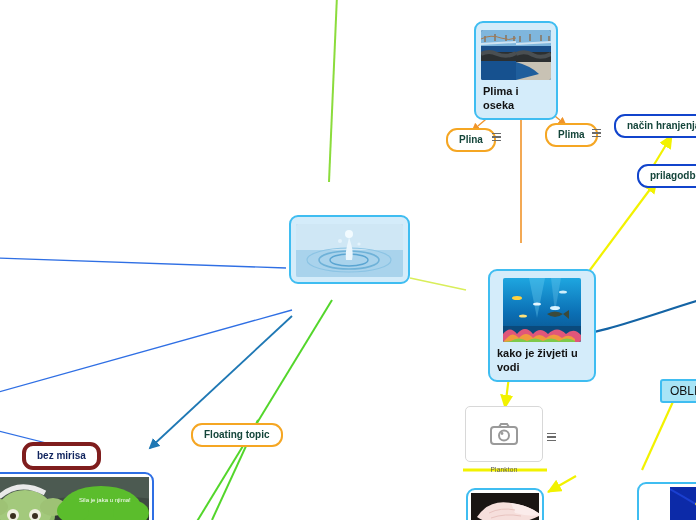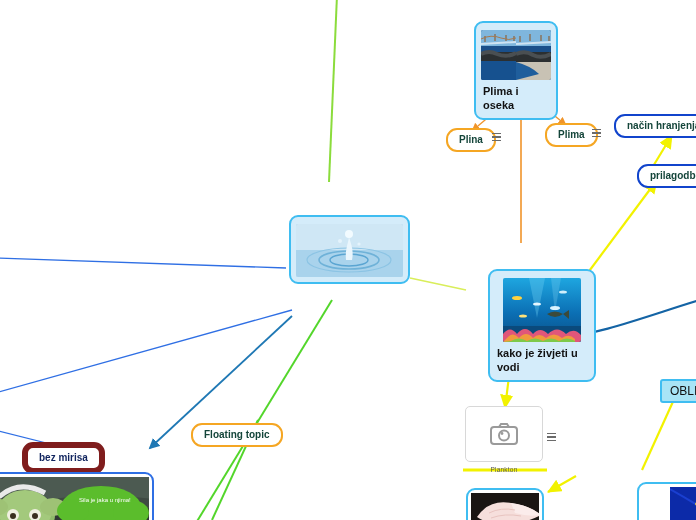--- a/index.html
+++ b/index.html
@@ -68,21 +68,21 @@
     padding: 3px 11px;
     font-size: 10px;
     font-weight: bold;
     color: #14453a;
     background: #ffffff;
     white-space: nowrap;
     line-height: 14px;
   }
   .pill.orange { border: 2px solid #f5a623; }
   .pill.blue   { border: 2px solid #1144cc; }
-  .pill.lightblue { border: 6px solid #7f1d1d; color:#10245e; }
+  .pill.lightblue { border: 4px solid #7f1d1d; color:#10245e; }
 
   
   .rect {
     background: #a8e4f6;
     border: 2px solid #3fbdf1;
     border-radius: 3px;
     padding: 3px 8px;
     font-size: 12px;
     color: #111;
     white-space: nowrap;

